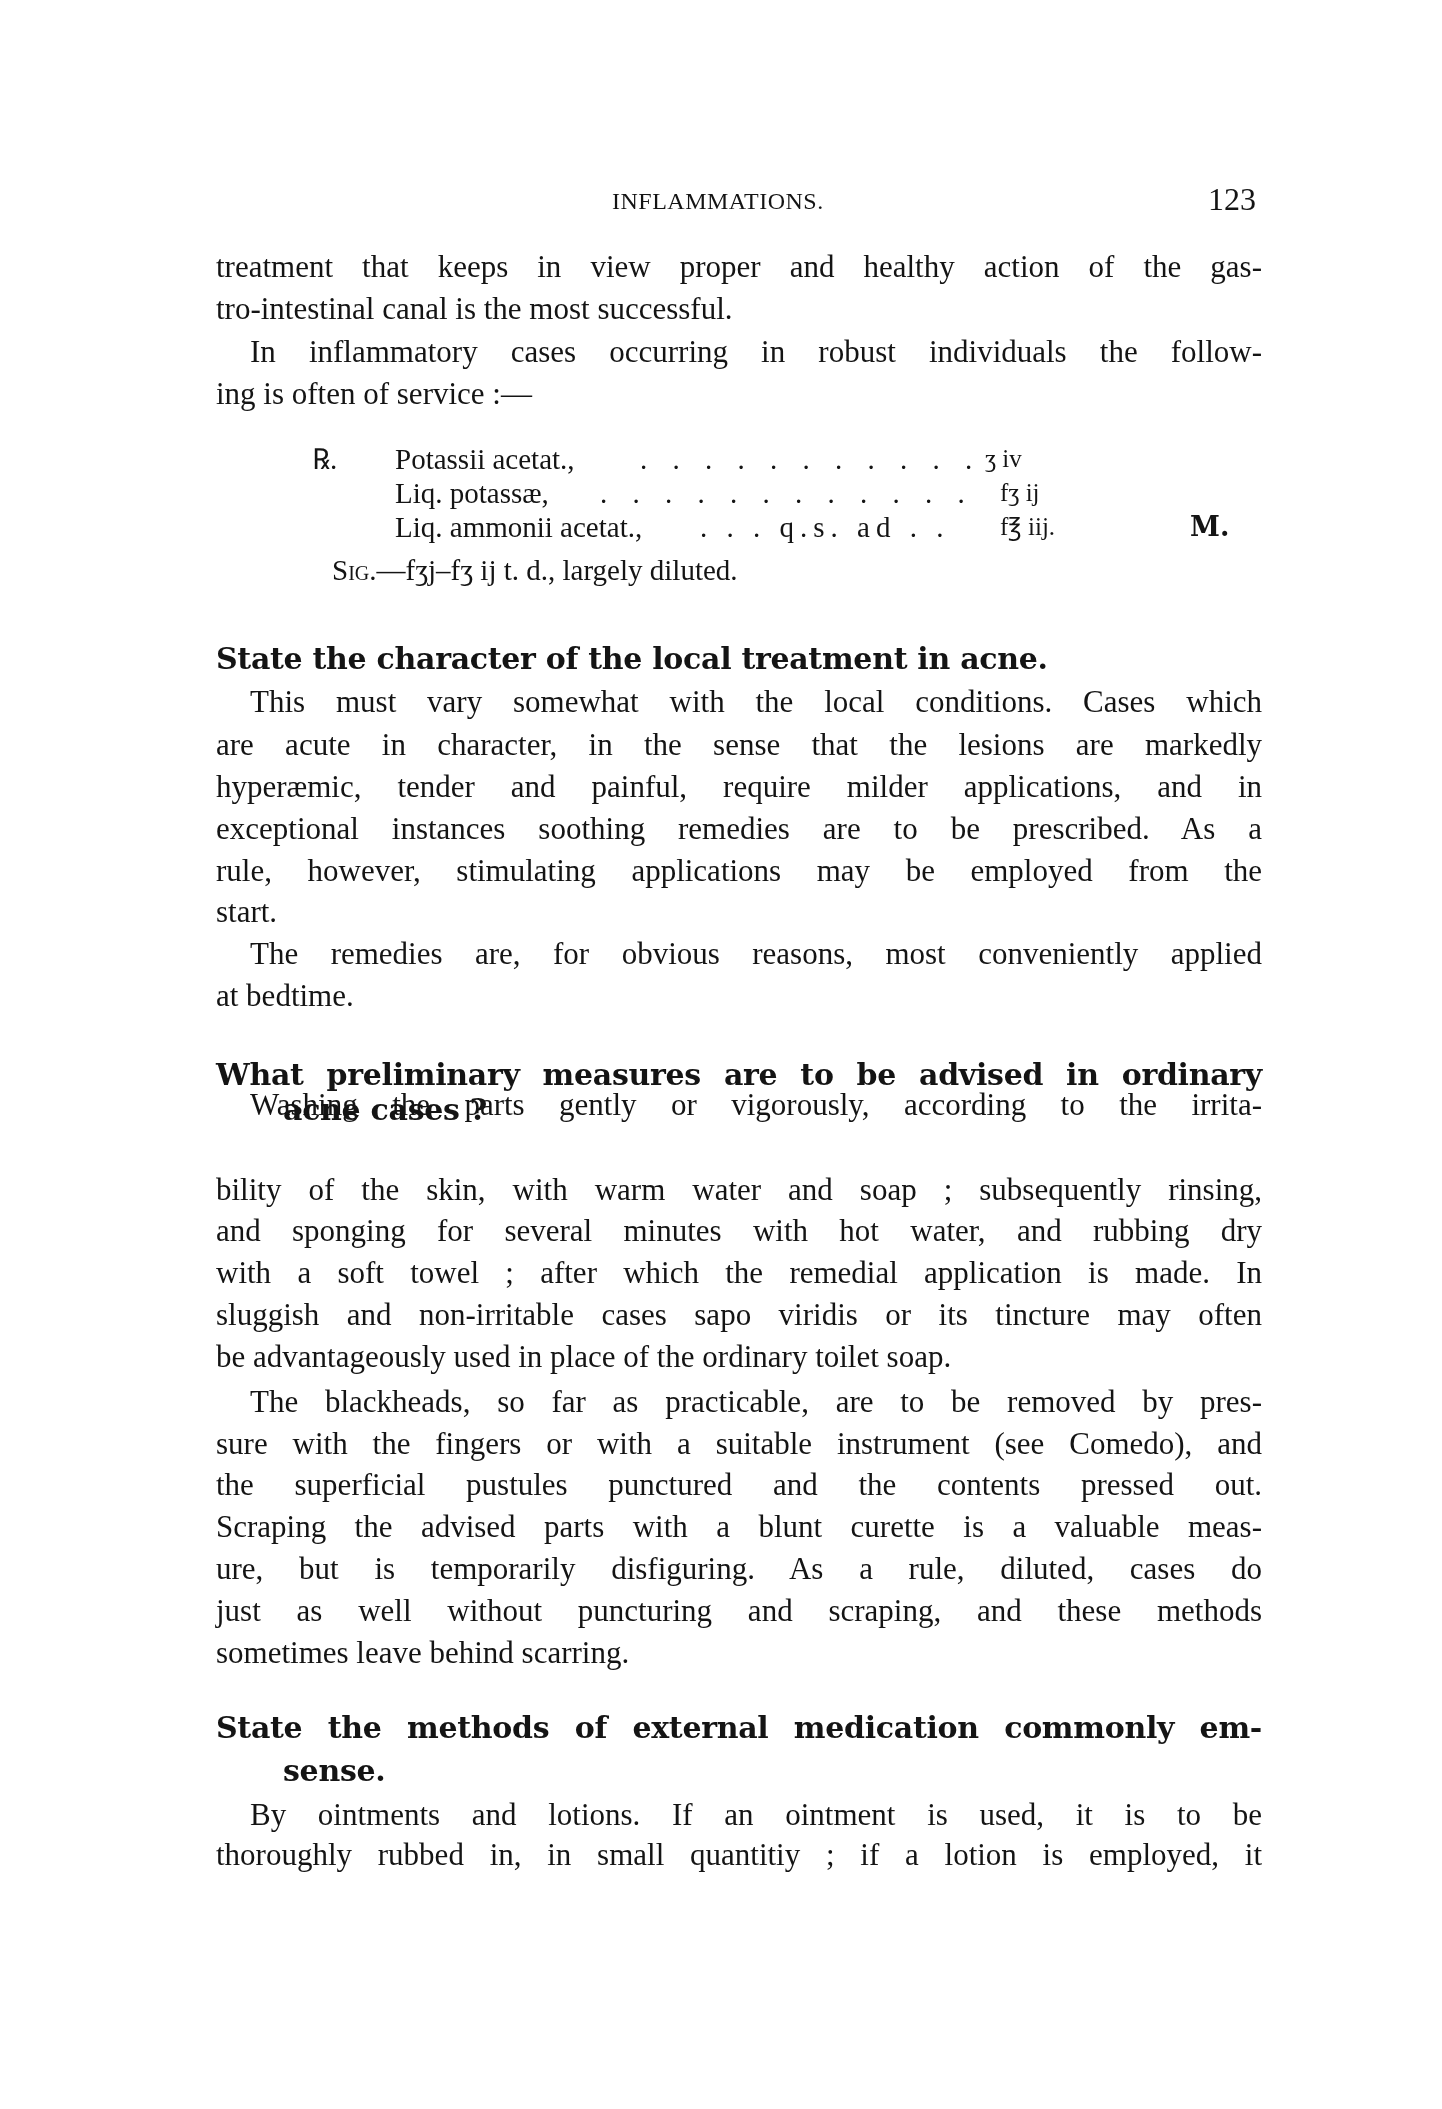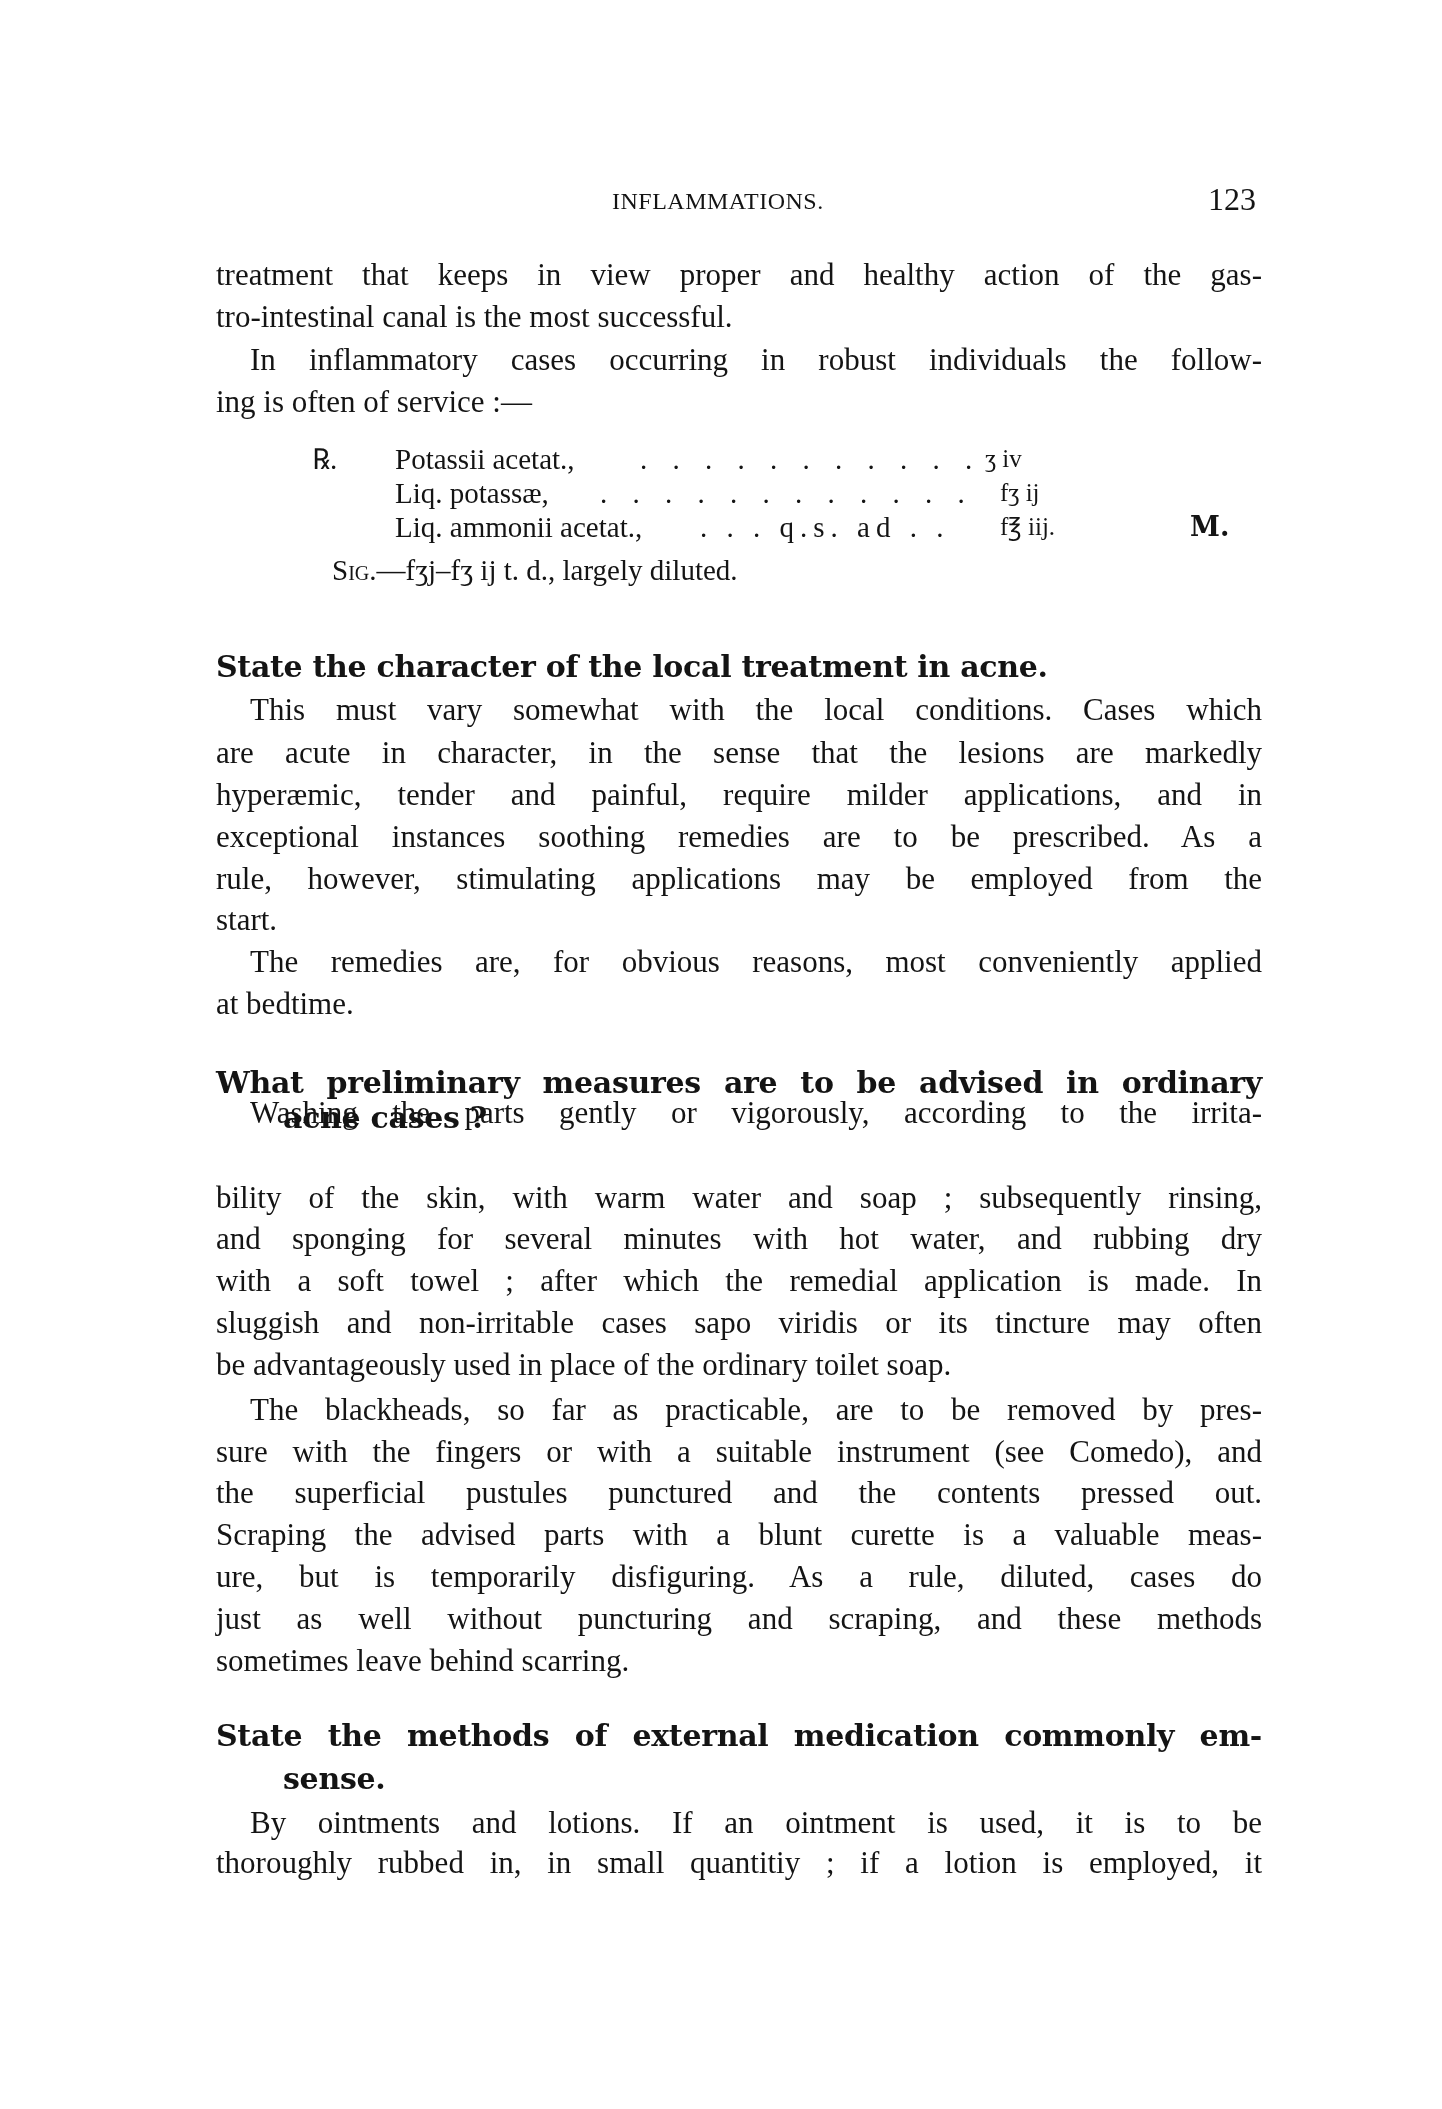--- a/index.html
+++ b/index.html
@@ -50,21 +50,20 @@
     .ln {
       position: absolute;
       left: 216px;
       width: 1046px;
       white-space: nowrap;
       font-family: "Liberation Serif", "DejaVu Serif", serif;
       font-size: 31px;
       line-height: 38px;
       text-align: justify;
       text-align-last: justify;
-      margin-top: 8px;
     }
     .ln.last { text-align-last: left; }
     .ln.indent { left: 250px; width: 1012px; }
     .ln.hang { left: 283px; width: 979px; }
     .ln.head {
       font-family: "DejaVu Serif", "Liberation Serif", serif;
       font-weight: bold;
       font-size: 30px;
       letter-spacing: -0.3px;
     }

